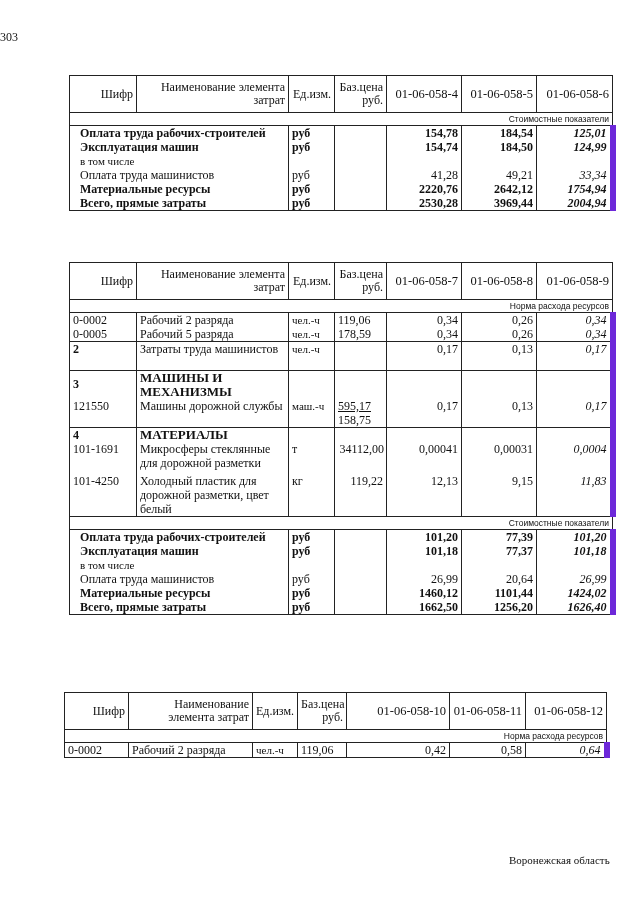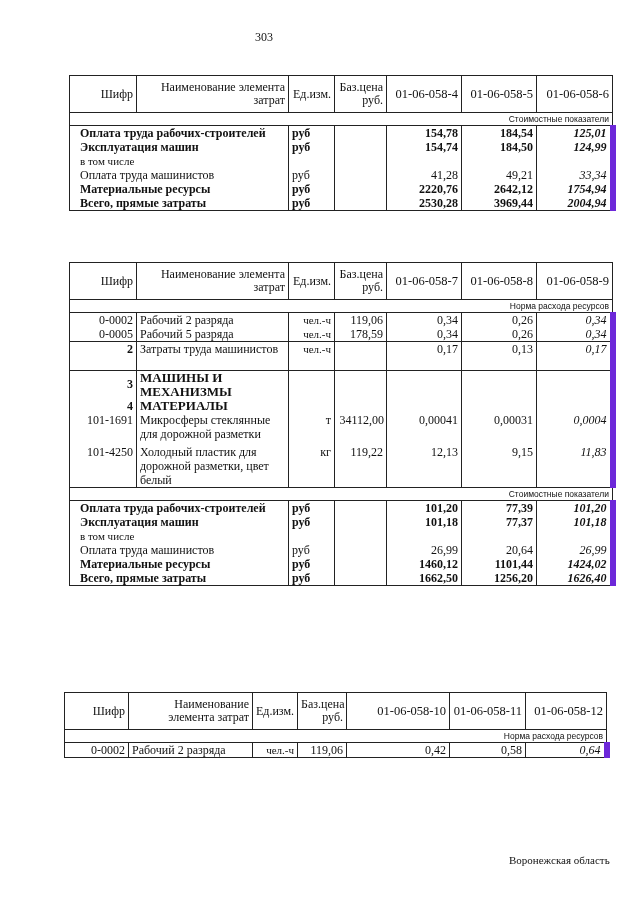--- a/index.html
+++ b/index.html
@@ -1,25 +1,25 @@
 <!DOCTYPE html>
 <html><head>
 <meta charset="utf-8">
 <style>
   html, body { margin:0; padding:0; background:#ffffff; }
   body { width:640px; height:905px; position:relative; font-family:"Liberation Serif", serif; color:#111; overflow:hidden; }
-  .page-num { position:absolute; top:30px; left:0; width:528px; text-align:center; font-size:12px; }
+  .page-num { position:absolute; top:30px; left:0; width:528px; text-align:left; font-size:12px; }
   table { position:absolute; border-collapse:collapse; table-layout:fixed; font-size:12px; }
   td, th { padding:0 3px; vertical-align:top; line-height:14px; font-weight:normal; }
   .hdr th { border:1px solid #222; text-align:right; vertical-align:middle; height:36px; font-size:12px; line-height:13px; }
   .hdr th.code { font-size:12.5px;margin-left:16px; }
   .section td { border-left:1px solid #222; border-right:1px solid #222; font-family:"Liberation Sans", sans-serif; font-size:8.5px; text-align:right; height:12px; line-height:12px; border-bottom:1px solid #222; }
   .b { font-weight:bold; }
   .r { text-align:right; }
-  .c { text-align:right; }
+  .c { text-align:left; }
   .vl { border-left:1px solid #222; }
   .vr { border-right:6px solid #6d28d9;font-style:italic; }
   .bb { border-bottom:1px solid #222; }
   .u { text-decoration:underline; }
   .footer { position:absolute; top:854px; left:509px; font-size:11px; }
   #t1 { left:69px; top:75px; width:543px; }
   #t2 { left:69px; top:262px; width:543px; }
   #t3 { left:64px; top:692px; width:542px; }
 </style>
 </head>
@@ -152,20 +152,29 @@
     <td class="vl vr r bb">0,17</td>
   </tr>
   <tr>
     <td class="vl c b" style="padding-top:6px">3</td>
     <td class="vl b" style="font-size:13px">МАШИНЫ И МЕХАНИЗМЫ</td>
     <td class="vl"></td>
         <td class="vl"></td>
         <td class="vl"></td>
         <td class="vl"></td>
         <td class="vl vr"></td>
+  </tr>
+  <tr>
+    <td class="vl c bb">121550</td>
+    <td class="vl bb">Машины дорожной службы</td>
+    <td class="vl c bb" style="font-size:11px">маш.-ч</td>
+    <td class="vl c bb"><span class="u">595,17</span><br><span>158,75</span></td>
+    <td class="vl r bb">0,17</td>
+    <td class="vl r bb">0,13</td>
+    <td class="vl vr r bb">0,17</td>
   </tr>
   <tr>
     <td class="vl c b">4</td>
     <td class="vl b" style="font-size:13px">МАТЕРИАЛЫ</td>
     <td class="vl"></td>
         <td class="vl"></td>
         <td class="vl"></td>
         <td class="vl"></td>
         <td class="vl vr"></td>
   </tr>

